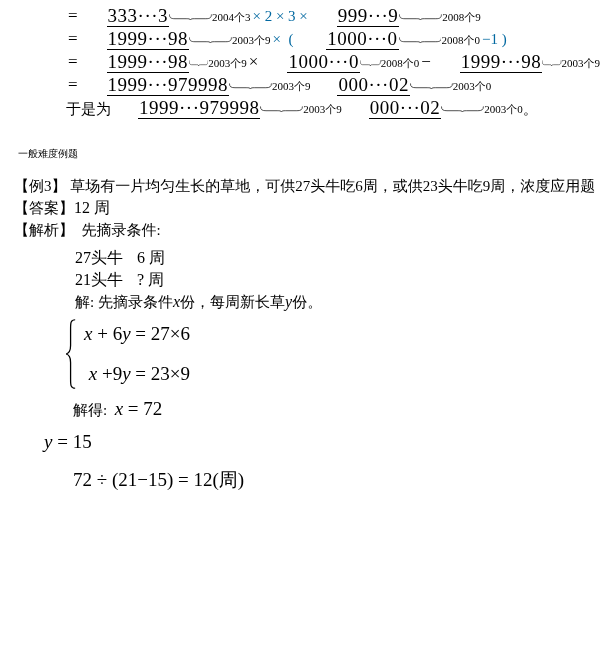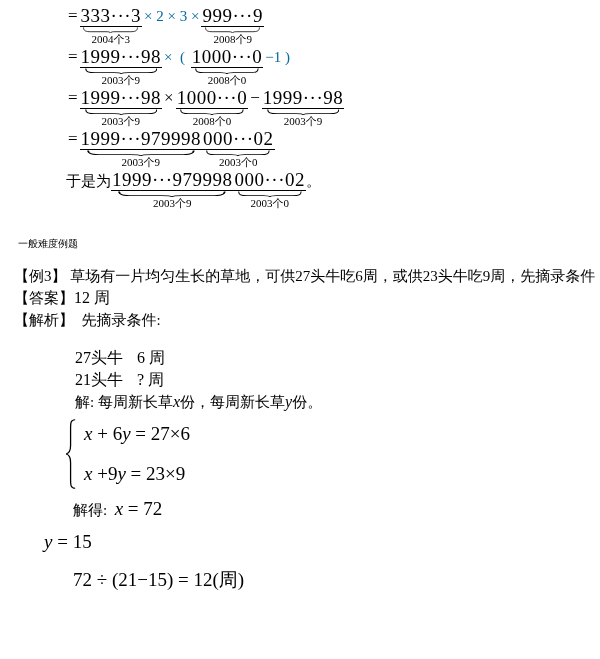--- a/index.html
+++ b/index.html
@@ -9,45 +9,45 @@
     font-family:"Liberation Serif","DejaVu Serif",serif;
   }
   .page{position:relative;width:600px;height:659px;}
 
   
   .math-block{margin:6px 0 0 66px;}
   .mrow{display:flex;align-items:flex-start;margin-bottom:2px;}
   .mrow .op{white-space:pre;font-size:17px;line-height:20px;padding:0 2px;}
   .mrow .op.small{font-size:15px;color:#0369a1;}
   .mrow .cjk{font-size:15px;line-height:20px;padding-top:1px;white-space:pre;}
-  .ub{display:inline-flex;flex-direction:column;align-items:center;}
+  .ub{display:inline-flex;flex-direction:row;align-items:center;margin-left:27px;}
   .ub .num{font-size:19px;line-height:20px;letter-spacing:.5px;border-bottom:1px solid #000;padding:0 1px;white-space:pre;}
   .ub .brace{width:88%;height:6px;display:block;}
   .ub .lbl{font-size:11px;line-height:12px;white-space:pre;}
 
   
   .sec{margin:40px 0 0 18px;font-size:15px;line-height:18px;}
   .sub{margin:26px 0 0 18px;font-size:10px;line-height:18px;}
   .example{margin:12px 0 0 14px;font-size:15px;}
   .example .ln{line-height:22px;white-space:pre;}
   .example .tag-bold{font-weight:normal;}
   .num-lat{font-size:16px;}
 
-  .conds{margin:16px 0 0 75px;font-size:15px;}
+  .conds{margin:6px 0 0 75px;font-size:15px;}
   .conds .ln{line-height:22px;white-space:pre;}
   .conds .cows{display:inline-block;width:62px;}
   .conds .num-lat{font-size:16px;}
 
   .it{font-style:italic;}
 
   
   .system{display:flex;align-items:center;margin:6px 0 0 66px;}
   .lbrace{width:11px;height:70px;display:block;}
   .eqs{display:flex;flex-direction:column;gap:18px;margin-left:7px;font-size:19px;}
-  .eq{line-height:22px;white-space:pre;}
+  .eq{line-height:22px;white-space:pre;text-align:right;}
 
   .solve1{margin:8px 0 0 73px;font-size:15px;line-height:24px;white-space:pre;}
   .solve1 .math, .solve2, .final{font-size:19px;}
   .solve2{margin:8px 0 0 44px;line-height:24px;white-space:pre;}
   .final{margin:14px 0 0 73px;line-height:24px;white-space:pre;}
 </style>
 </head>
 <body>
 
 <div class="page">
@@ -154,29 +154,29 @@
           </svg>
         <span class="lbl">2003个0</span>
       </span>
       <span class="cjk">。</span>
     </div>
   </div>
 
   <div class="sub">一般难度例题</div>
 
   <div class="example">
-    <div class="ln"><span class="tag-bold">【例3】</span><span> 草场有一片均匀生长的草地，可供27头牛吃6周，或供23头牛吃9周，先摘录条件</span></div>
+    <div class="ln"><span class="tag-bold">【例3】</span><span> 草场有一片均匀生长的草地，可供27头牛吃6周，或供23头牛吃9周，浓度应用题</span></div>
     <div class="ln"><span>【答案】</span><span class="num-lat">12 周</span></div>
     <div class="ln"><span>【解析】</span><span>  先摘录条件:</span></div>
   </div>
 
   <div class="conds">
     <div class="ln"><span class="cows num-lat">27头牛</span><span class="num-lat">6 周</span></div>
     <div class="ln"><span class="cows num-lat">21头牛</span><span class="num-lat">? 周</span></div>
-    <div class="ln"><span>解: 每周新长草</span><span class="it num-lat">x</span><span>份，每周新长草</span><span class="it num-lat">y</span><span>份。</span></div>
+    <div class="ln"><span>解: 先摘录条件</span><span class="it num-lat">x</span><span>份，每周新长草</span><span class="it num-lat">y</span><span>份。</span></div>
   </div>
 
   <div class="system">
     <svg class="lbrace" viewBox="0 0 12 100" preserveAspectRatio="none">
         <path d="M10,1 C5,1 5,6 5,14 L5,38 C5,45 4,49 0,50 C4,51 5,55 5,62 L5,86 C5,94 5,99 10,99" fill="none" stroke="#000" stroke-width="1.4"></path>
       </svg>
     <div class="eqs">
       <div class="eq"><span class="it">x</span><span> + 6</span><span class="it">y</span><span> = 27×6</span></div>
       <div class="eq"><span class="it">x</span><span> +9</span><span class="it">y</span><span> = 23×9</span></div>
     </div>

